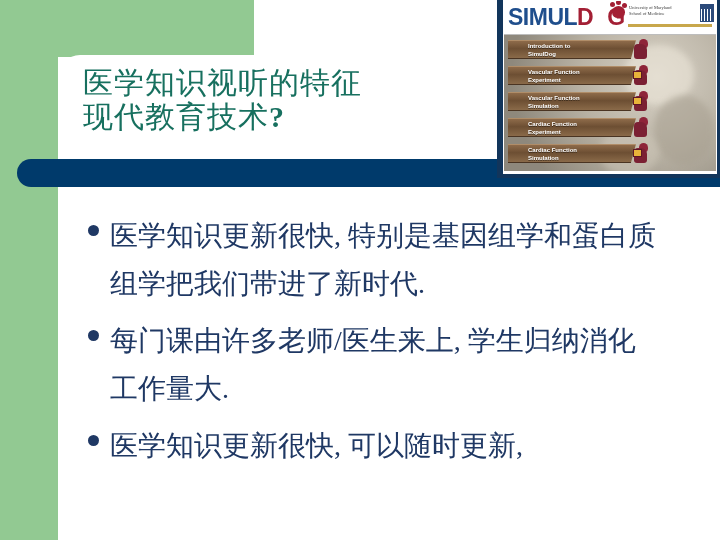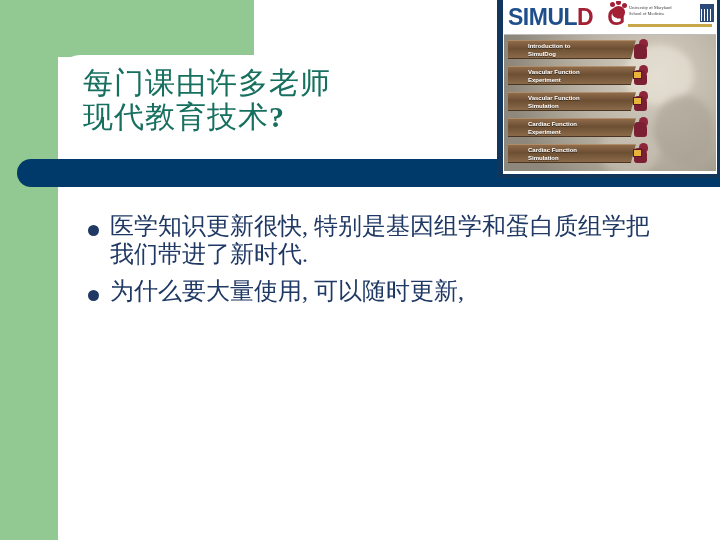--- a/index.html
+++ b/index.html
@@ -88,22 +88,22 @@
     flex: 0 0 auto;
     width: 11px; height: 11px;
     border-radius: 50%;
     background: #1f3864;
     margin-top: 13px;
     margin-right: 11px;
   }
   .bullet-text {
     flex: 1 1 auto;
     color: #1f3864;
-    font-size: 24px;
-    line-height: 28px;
+    font-size: 28px;
+    line-height: 48px;
   }
 
   
   .sd-frame {
     position: absolute;
     left: 497px; top: 0px;
     width: 223px; height: 178px;
     background: #12355b;
     padding: 0;
     box-sizing: border-box;
@@ -262,30 +262,34 @@
 
 <div id="slide">
 
   <div class="green-left-strip"></div>
   <div class="green-top-block"></div>
   <div class="white-card"></div>
   <div class="green-under-bar"></div>
   <div class="blue-bar"></div>
   <div class="blue-bar-tail"></div>
 
-  <div class="title"><span>每门课由许多老师</span><br><span>现代教育技术</span><span class="qmark">?</span></div>
+  <div class="title"><span>医学知识视听的特征</span><br><span>现代教育技术</span><span class="qmark">?</span></div>
 
   <ul class="body-list">
     <li class="bullet-row">
       <span class="bullet-dot"></span>
       <span class="bullet-text">医学知识更新很快, 特别是基因组学和蛋白质组学把我们带进了新时代.</span>
     </li>
     <li class="bullet-row">
       <span class="bullet-dot"></span>
-      <span class="bullet-text">为什么要大量使用, 可以随时更新,</span>
+      <span class="bullet-text">每门课由许多老师/医生来上, 学生归纳消化工作量大.</span>
+    </li>
+    <li class="bullet-row">
+      <span class="bullet-dot"></span>
+      <span class="bullet-text">医学知识更新很快, 可以随时更新,</span>
     </li>
   </ul>
 
   <div class="sd-frame"></div>
   <div class="sd-inner">
 
     <div class="sd-header">
       <div class="sd-logo"><span>SIMUL</span><span class="dog">D</span><span class="dog" style="margin-left:14px">G</span></div>
       <div class="sd-paw"></div>
       <div class="sd-univ">

